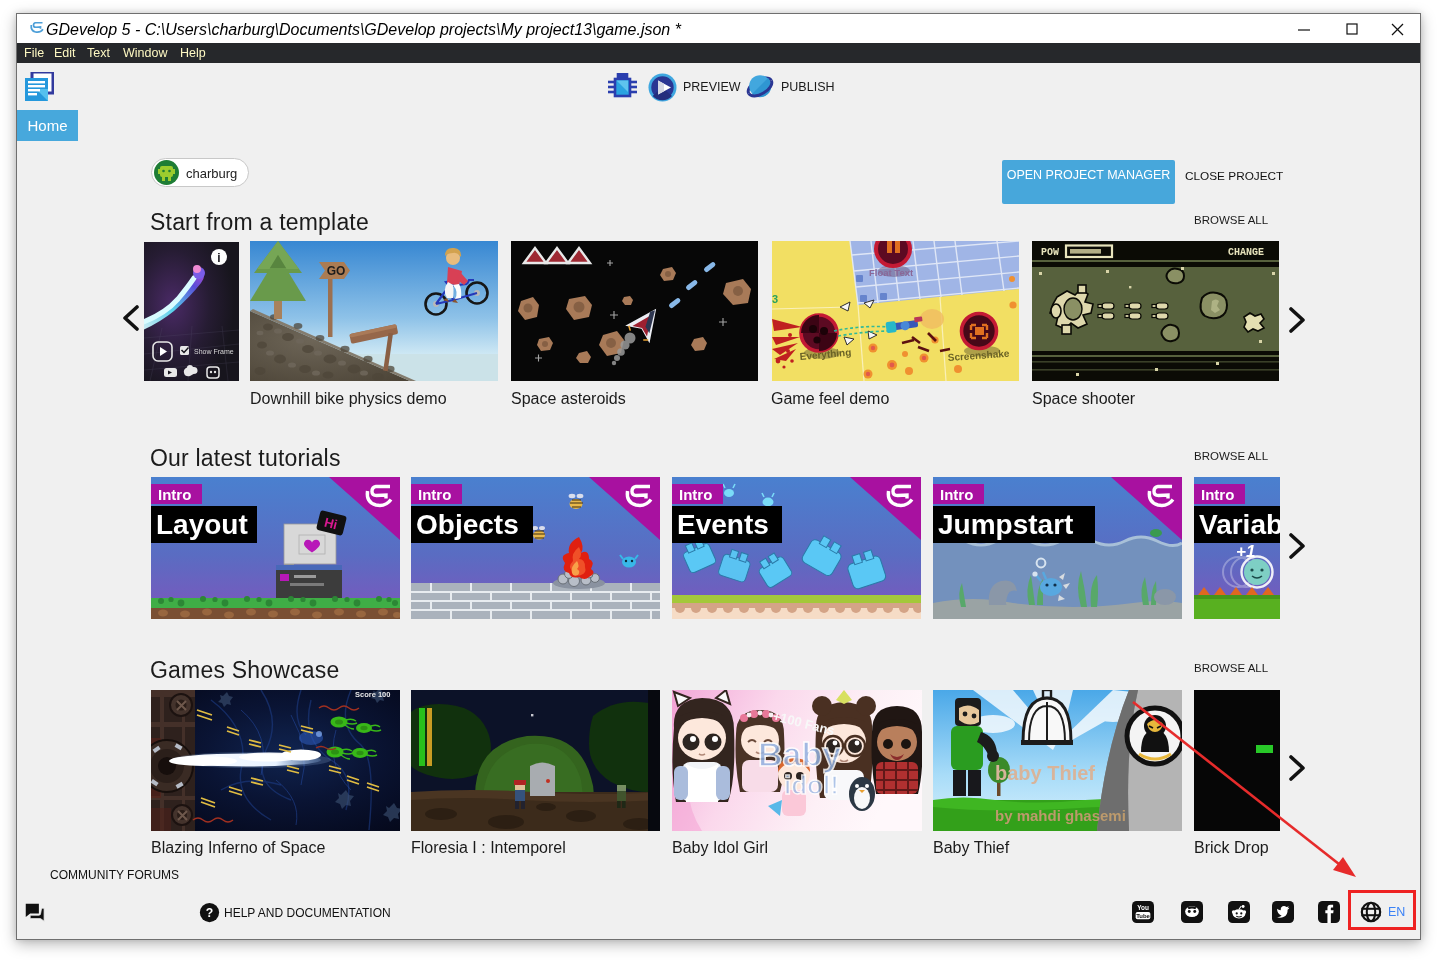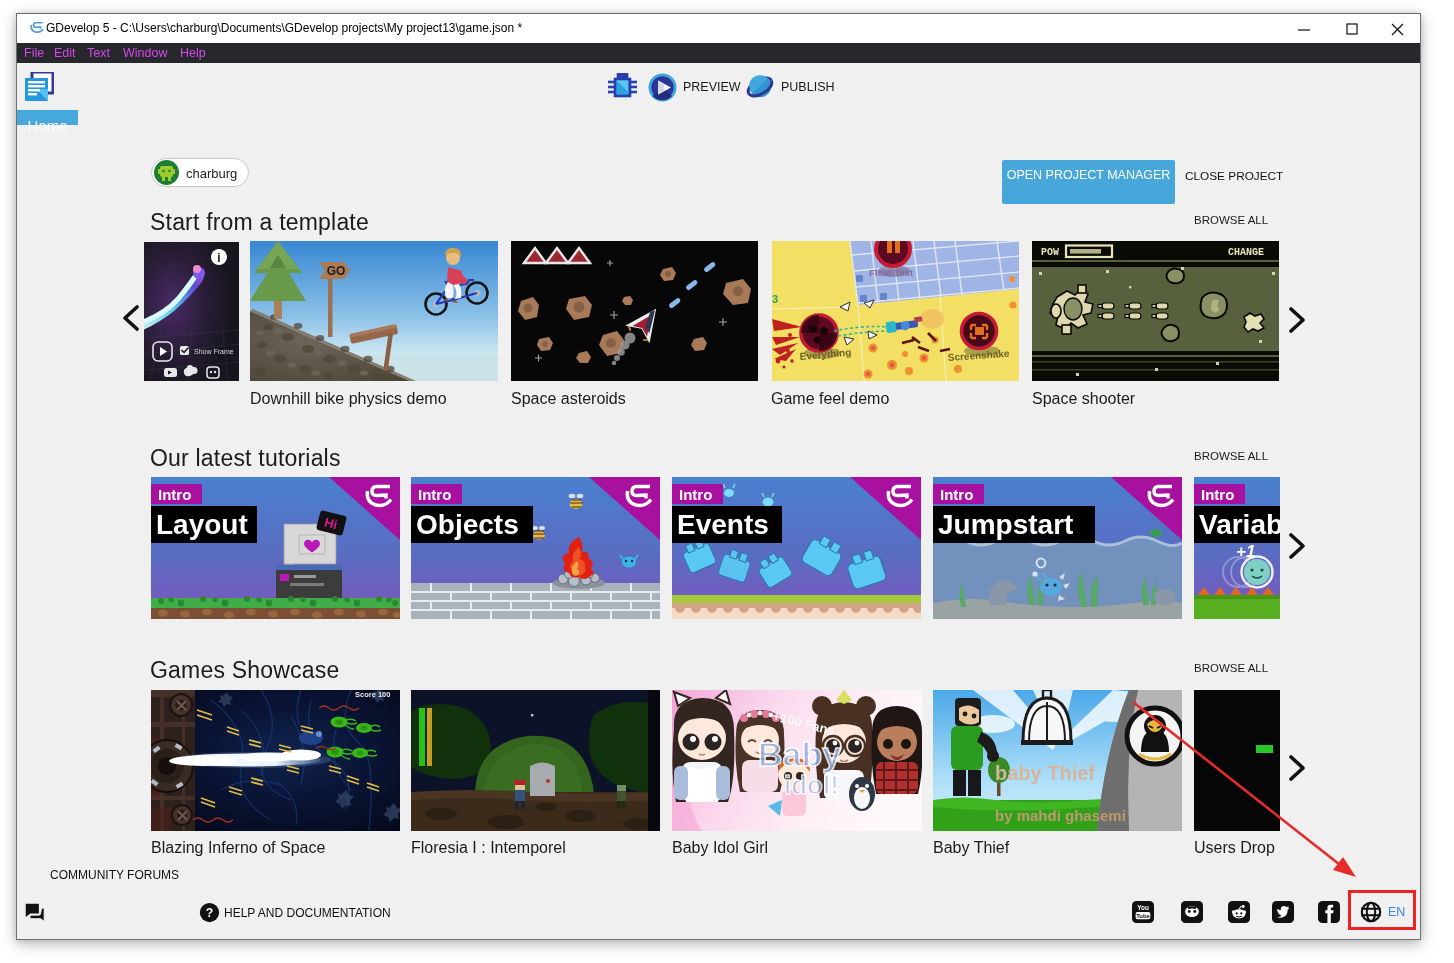--- a/index.html
+++ b/index.html
@@ -1,25 +1,25 @@
 <!DOCTYPE html>
 <html><head>
 <meta charset="utf-8">
 <style>
 * { margin:0; padding:0; box-sizing:border-box; }
 html,body { width:1454px; height:963px; background:#ffffff; font-family:"Liberation Sans",sans-serif; overflow:hidden; position:relative; }
 .abs { position:absolute; }
 #win { left:16px; top:13px; width:1405px; height:927px; background:#f0f0f0; border:1px solid #6f6f6f; box-shadow:0 4px 14px rgba(0,0,0,0.28), 0 0 6px rgba(0,0,0,0.12); }
 #titlebar { left:17px; top:14px; width:1403px; height:29px; background:#ffffff; }
-.title-text { left:46px; top:21px; font-size:12px; color:#000; }
-#menubar { left:17px; top:43px; width:1403px; height:24px; background:#26282b; color:#d946ef; font-size:12.5px; }
+.title-text { left:46px; top:21px; font-size:16px; color:#000;font-style:italic; }
+#menubar { left:17px; top:43px; width:1403px; height:24px; background:#26282b; color:#fef9c3; font-size:12.5px; }
 .menu-item { position:absolute; top:3px; }
 #toolbar { left:17px; top:63px; width:1403px; height:47px; background:#f0f0f0; }
 #tabrow { left:17px; top:110px; width:1403px; height:31px; background:#f0f0f0; }
-#hometab { left:17px; top:110px; width:61px; height:15px; background:#47a8dc; color:#fff; font-size:15px; line-height:31px; text-align:center; }
+#hometab { left:17px; top:110px; width:61px; height:31px; background:#47a8dc; color:#fff; font-size:15px; line-height:31px; text-align:center; }
 .h2 { font-size:23px; color:#1b1b1b; letter-spacing:0.2px; }
 .browse { font-size:11.5px; color:#1b1b1b; }
 .caption { font-size:16px; color:#1b1b1b; }
 .card { position:absolute; overflow:hidden; }
 .chev { position:absolute; }
 .footer-label { font-size:12px; color:#111; }
 .btn-blue { background:#47a7db; color:#fff; font-size:12.5px; }
 </style>
 </head>
 <body>
@@ -1077,21 +1077,21 @@
 <div id="sc4" class="card" style="left:1194px; top:690px; width:86px; height:141px; background:#060606;">
   <svg width="86" height="141" viewBox="0 0 86 141">
     <rect width="86" height="141" fill="#060606"></rect>
     <rect x="62" y="55" width="17" height="8" fill="#28c828"></rect>
   </svg>
 </div>
 <div class="abs caption" style="left:151px; top:839px;">Blazing Inferno of Space</div>
 <div class="abs caption" style="left:411px; top:839px;">Floresia I : Intemporel</div>
 <div class="abs caption" style="left:672px; top:839px;">Baby Idol Girl</div>
 <div class="abs caption" style="left:933px; top:839px;">Baby Thief</div>
-<div class="abs caption" style="left:1194px; top:839px;">Users Drop</div>
+<div class="abs caption" style="left:1194px; top:839px;">Brick Drop</div>
 
 <svg class="abs" style="left:24px; top:902px;" width="21" height="21" viewBox="0 0 24 24">
     <path d="M2 2 h15 v11 h-10 l-5 4 Z" fill="#111"></path>
     <path d="M20 7 h3 v15 l-4 -3 h-12 v-4 h10 a2 2 0 0 0 2 -2 Z" fill="#111" stroke="#f0f0f0" stroke-width="1"></path>
   </svg>
 <div class="abs footer-label" style="left:50px; top:868px;">COMMUNITY FORUMS</div>
 <svg class="abs" style="left:199px; top:902px;" width="21" height="21" viewBox="0 0 24 24">
     <circle cx="12" cy="12" r="11" fill="#111"></circle>
     <text x="12" y="17" font-size="14" font-weight="bold" fill="#fff" text-anchor="middle" font-family="Liberation Sans">?</text>
   </svg>

